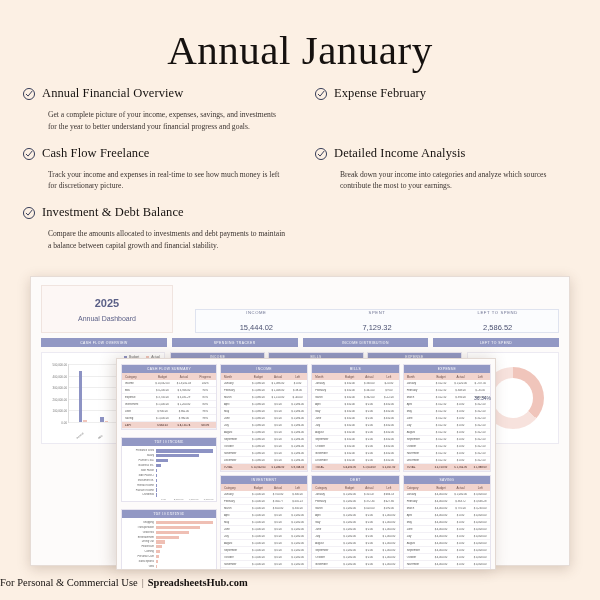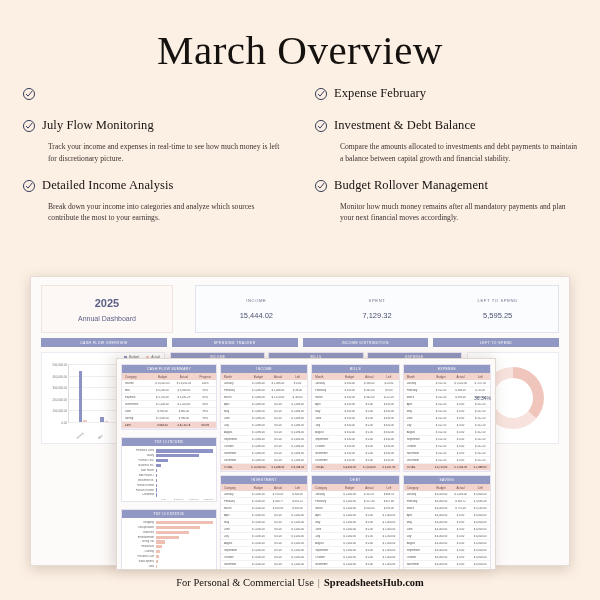--- a/index.html
+++ b/index.html
@@ -70,21 +70,21 @@
     left:0; top:0; width:540px; height:290px;
     border:1px solid #e6dcd6;
   }
   .sheet-front{
     left:86px; top:82px; width:380px; height:212px;
     border:1px solid #e2d8d2;
     box-shadow:-3px 0 14px rgba(90,60,40,.2);
   }
 
   
-  .dash-top{ display:flex; gap:22px; padding:8px 10px 0 10px; }
+  .dash-top{ display:flex; gap:22px; padding:8px 10px 0 10px;align-items:flex-end; }
   .dash-card{
     border:1px solid #dfe3ef;
     background:#fbfcfe;
     height:48px;
     display:flex; flex-direction:column;
     align-items:center; justify-content:center;
   }
   .dash-year{
     background:#fdf7f5; border-color:#f0e4df;
     width:132px; gap:6px;
@@ -151,42 +151,44 @@
   .donut::after{ content:""; position:absolute; width:40px; height:40px; border-radius:50%; background:#fff;}
   .donut-lab{ position:absolute; left:6px; top:42px; font-size:5px; color:#4a5070; font-family:"Liberation Sans",sans-serif; z-index:2;}
 
   
   .front-grid{ display:flex; gap:3px; padding:5px 4px;}
   .fcol{ display:flex; flex-direction:column; gap:3px;}
 
   
   .footer{
     position:absolute; left:0; bottom:12px; width:100%;
-    text-align:center; font-size:10.5px;
+    text-align:left; font-size:10.5px;
     font-family:"Liberation Serif", serif; color:#15110f;
   }
   .footer b{ font-weight:bold; }
   .sep{ color:#6b5f58; margin:0 4px;}
 </style>
 </head>
 <body>
 
-<h1 class="page-title">March Overview</h1>
+<h1 class="page-title">Annual January</h1>
 
 <div class="features">
 
   <div class="feature">
     <div class="feat-head">
       <span class="check-icon">
         <svg width="14" height="14" viewBox="0 0 24 24" fill="none" stroke="#2b3350" stroke-width="1.6">
           <circle cx="12" cy="12" r="9.5"></circle>
             <path d="M7.2 12.4 L10.4 15.6 L17 7.4" stroke-linecap="round" stroke-linejoin="round"></path>
         </svg>
       </span>
+      <span class="feat-title">Annual Financial Overview</span>
     </div>
+    <div class="feat-desc">Get a complete picture of your income, expenses, savings, and investments for the year to better understand your financial progress and goals.</div>
   </div>
 
   <div class="feature">
     <div class="feat-head">
       <span class="check-icon">
         <svg width="14" height="14" viewBox="0 0 24 24" fill="none" stroke="#2b3350" stroke-width="1.6">
           <circle cx="12" cy="12" r="9.5"></circle>
             <path d="M7.2 12.4 L10.4 15.6 L17 7.4" stroke-linecap="round" stroke-linejoin="round"></path>
         </svg>
       </span>
@@ -195,63 +197,51 @@
   </div>
 
   <div class="feature">
     <div class="feat-head">
       <span class="check-icon">
         <svg width="14" height="14" viewBox="0 0 24 24" fill="none" stroke="#2b3350" stroke-width="1.6">
           <circle cx="12" cy="12" r="9.5"></circle>
             <path d="M7.2 12.4 L10.4 15.6 L17 7.4" stroke-linecap="round" stroke-linejoin="round"></path>
         </svg>
       </span>
-      <span class="feat-title">July Flow Monitoring</span>
+      <span class="feat-title">Cash Flow Freelance</span>
     </div>
     <div class="feat-desc">Track your income and expenses in real-time to see how much money is left for discretionary picture.</div>
+  </div>
+
+  <div class="feature">
+    <div class="feat-head">
+      <span class="check-icon">
+        <svg width="14" height="14" viewBox="0 0 24 24" fill="none" stroke="#2b3350" stroke-width="1.6">
+          <circle cx="12" cy="12" r="9.5"></circle>
+            <path d="M7.2 12.4 L10.4 15.6 L17 7.4" stroke-linecap="round" stroke-linejoin="round"></path>
+        </svg>
+      </span>
+      <span class="feat-title">Detailed Income Analysis</span>
+    </div>
+    <div class="feat-desc">Break down your income into categories and analyze which sources contribute the most to your earnings.</div>
   </div>
 
   <div class="feature">
     <div class="feat-head">
       <span class="check-icon">
         <svg width="14" height="14" viewBox="0 0 24 24" fill="none" stroke="#2b3350" stroke-width="1.6">
           <circle cx="12" cy="12" r="9.5"></circle>
             <path d="M7.2 12.4 L10.4 15.6 L17 7.4" stroke-linecap="round" stroke-linejoin="round"></path>
         </svg>
       </span>
       <span class="feat-title">Investment &amp; Debt Balance</span>
     </div>
     <div class="feat-desc">Compare the amounts allocated to investments and debt payments to maintain a balance between capital growth and financial stability.</div>
   </div>
 
-  <div class="feature">
-    <div class="feat-head">
-      <span class="check-icon">
-        <svg width="14" height="14" viewBox="0 0 24 24" fill="none" stroke="#2b3350" stroke-width="1.6">
-          <circle cx="12" cy="12" r="9.5"></circle>
-            <path d="M7.2 12.4 L10.4 15.6 L17 7.4" stroke-linecap="round" stroke-linejoin="round"></path>
-        </svg>
-      </span>
-      <span class="feat-title">Detailed Income Analysis</span>
-    </div>
-    <div class="feat-desc">Break down your income into categories and analyze which sources contribute the most to your earnings.</div>
-  </div>
-
-  <div class="feature">
-    <div class="feat-head">
-      <span class="check-icon">
-        <svg width="14" height="14" viewBox="0 0 24 24" fill="none" stroke="#2b3350" stroke-width="1.6">
-          <circle cx="12" cy="12" r="9.5"></circle>
-            <path d="M7.2 12.4 L10.4 15.6 L17 7.4" stroke-linecap="round" stroke-linejoin="round"></path>
-        </svg>
-      </span>
-      <span class="feat-title">Budget Rollover Management</span>
-    </div>
-    <div class="feat-desc">Monitor how much money remains after all mandatory payments and plan your next financial moves accordingly.</div>
-  </div>
 
 </div>
 
 <div class="mockup-wrap">
 
   <div class="sheet sheet-back">
 
     <div class="dash-top">
       <div class="dash-card dash-year">
         <div class="yr">2025</div>
@@ -261,21 +251,21 @@
         <div class="kpi">
           <div class="kpi-lab">INCOME</div>
           <div class="kpi-val">15,444.02</div>
         </div>
         <div class="kpi">
           <div class="kpi-lab">SPENT</div>
           <div class="kpi-val">7,129.32</div>
         </div>
         <div class="kpi">
           <div class="kpi-lab">LEFT TO SPEND</div>
-          <div class="kpi-val">5,595.25</div>
+          <div class="kpi-val">2,586.52</div>
         </div>
       </div>
     </div>
 
     <div class="tabbar">
       <div class="tab">CASH FLOW OVERVIEW</div>
       <div class="tab">SPENDING TRACKER</div>
       <div class="tab">INCOME DISTRIBUTION</div>
       <div class="tab">LEFT TO SPEND</div>
     </div>

